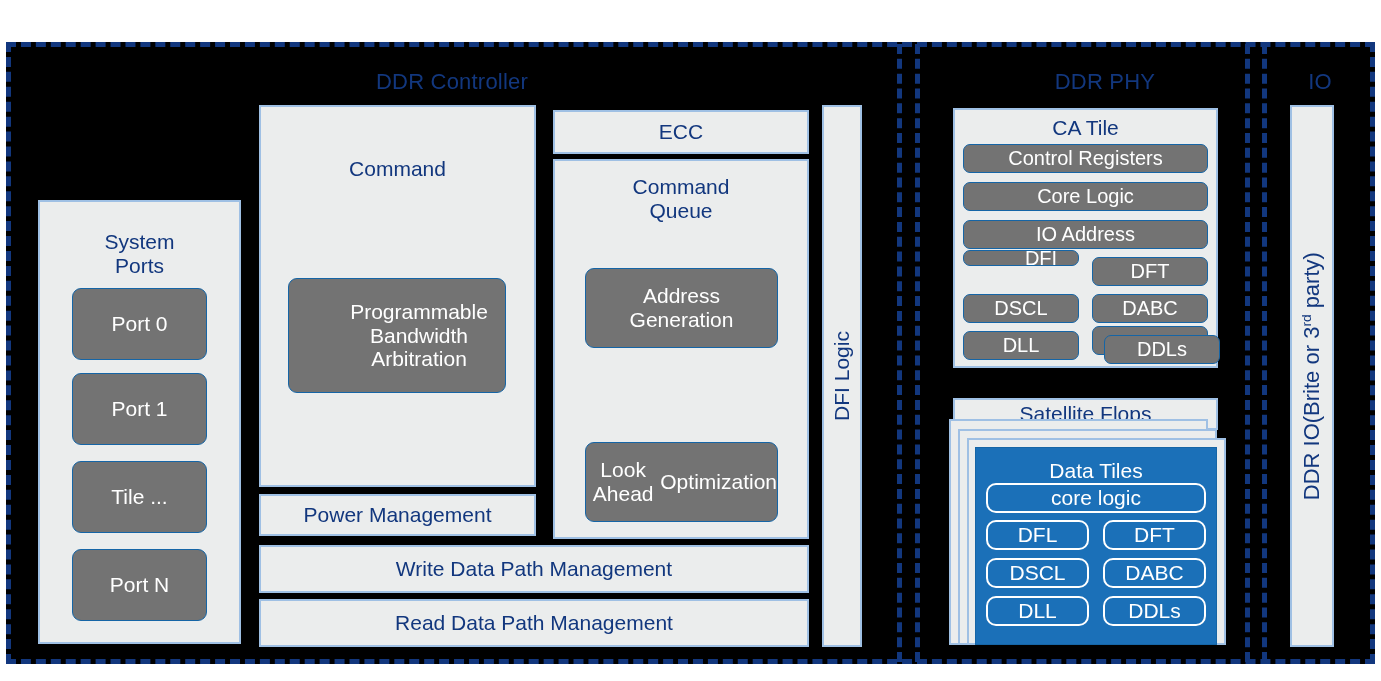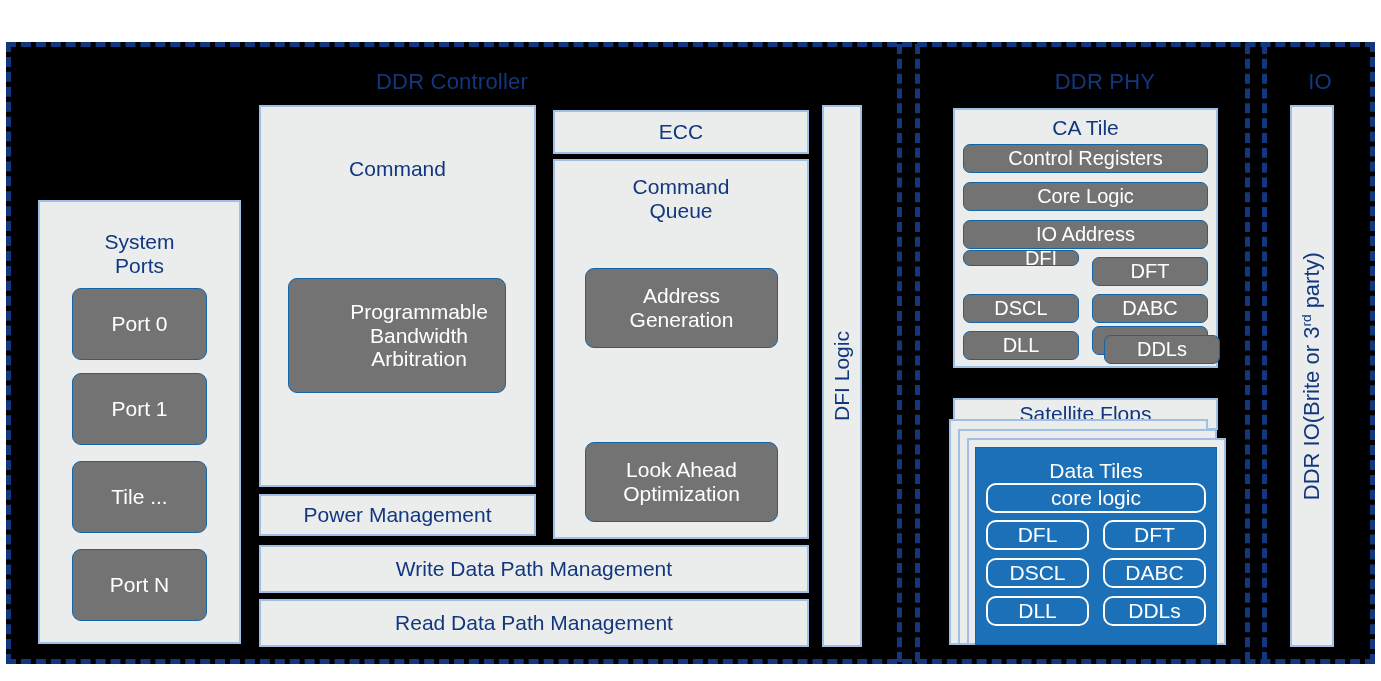--- a/index.html
+++ b/index.html
@@ -188,21 +188,21 @@
   <div class="bar" style="left:553px; top:110px; width:256px; height:44px;">ECC</div>
 
   <div class="panel" style="left:553px; top:159px; width:256px; height:380px;">
     <div class="panel-title" style="margin-top:14px;">Command</div>
     <div class="panel-title">Queue</div>
   </div>
   <div class="chip" style="left:585px; top:268px; width:193px; height:80px; flex-direction:column;">
     <span>Address</span>
     <span>Generation</span>
   </div>
-  <div class="chip" style="left:585px; top:442px; width:193px; height:80px; flex-direction:column;">
+  <div class="chip" style="left:585px; top:442px; width:193px; height:80px; flex-direction:row;">
     <span>Look Ahead</span>
     <span>Optimization</span>
   </div>
 
   <div class="vpanel" style="left:822px; top:105px; width:40px; height:542px;">
     <span class="vtext">DFI Logic</span>
   </div>
 
   <div class="panel" style="left:953px; top:108px; width:265px; height:260px;">
     <div class="panel-title" style="margin-top:6px;">CA Tile</div>

